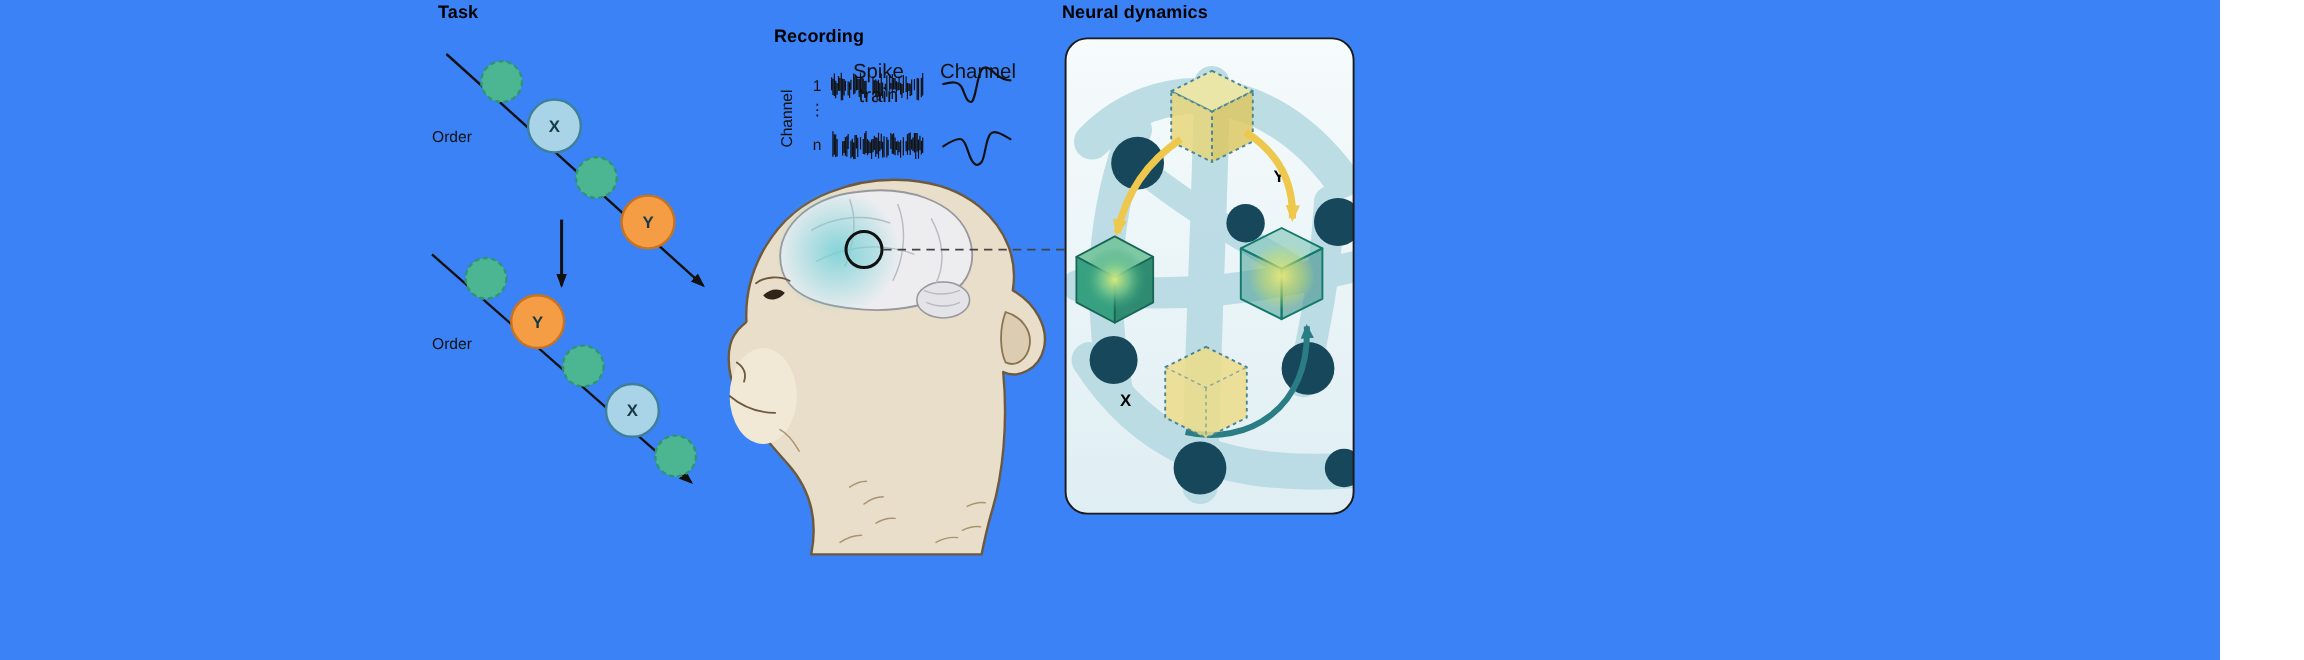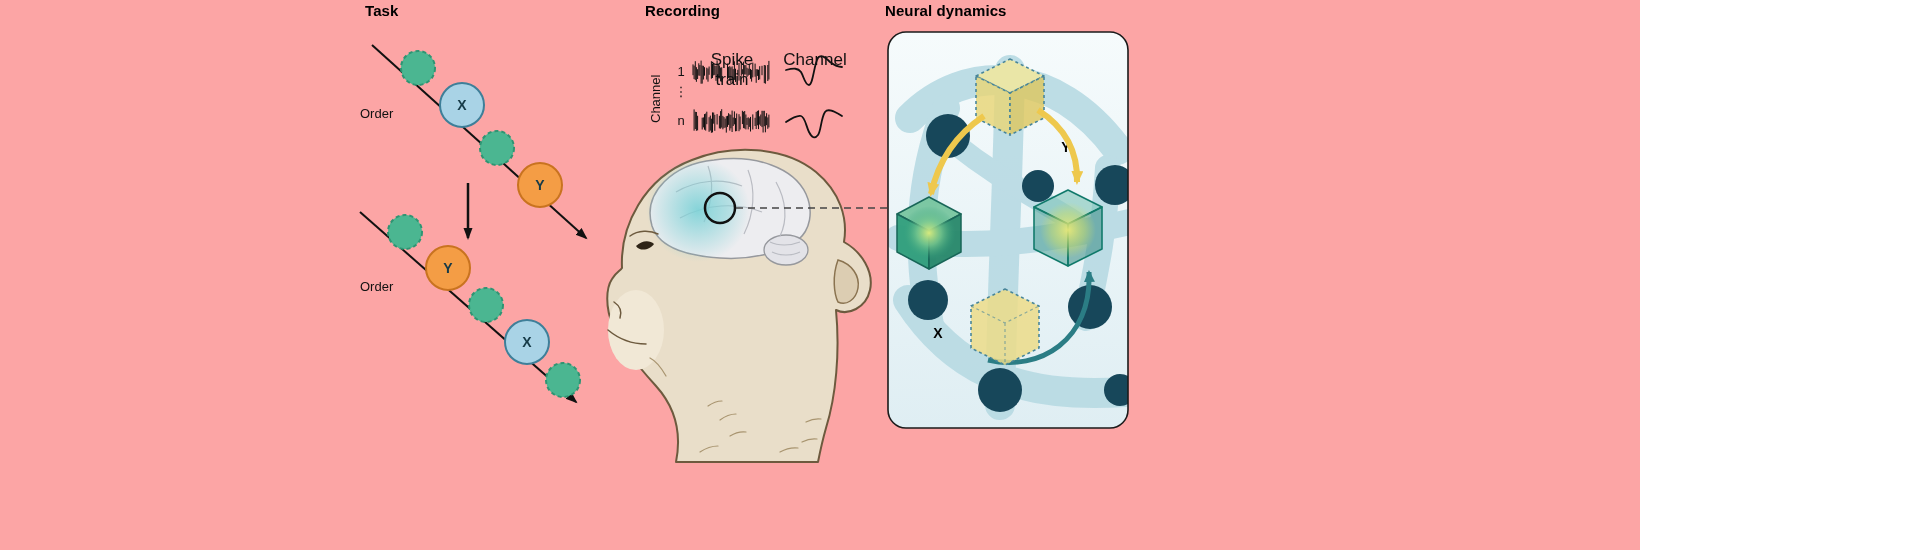--- a/index.html
+++ b/index.html
@@ -1,20 +1,20 @@
 <!DOCTYPE html>
 <html><head>
 <meta charset="utf-8">
 <style>
   html,body{margin:0;padding:0;background:#fff;}
-  #canvas{position:relative;width:1640px;height:550px;background:#fca5a5;overflow:hidden;
+  #canvas{position:relative;width:1850px;height:550px;background:#3b82f6;overflow:hidden;
           font-family:"Liberation Sans",sans-serif;color:#111;}
   .panel-title{position:absolute;top:2px;margin:0;font-size:15px;font-weight:bold;color:#000;letter-spacing:0.1px;}
   #title-task{left:365px;}
-  #title-recording{left:645px;}
+  #title-recording{left:645px;margin-top:20px;}
   #title-neural{left:885px;text-align:center;}
   svg.layer{position:absolute;overflow:visible;}
   #task-svg{left:330px;top:0;}
   #monkey-svg{left:580px;top:130px;}
   #neural-svg{left:880px;top:0;}
   .hdr{position:absolute;font-size:17px;color:#111;text-align:center;margin-top:16px;}
   #hdr-spike{left:692px;top:34px;width:80px;}
   #hdr-wave{left:782px;top:34px;width:66px;}
   #channel-label{position:absolute;left:648px;top:66px;height:66px;width:15px;font-size:13px;
                  writing-mode:vertical-rl;transform:rotate(180deg);text-align:center;color:#111;}

